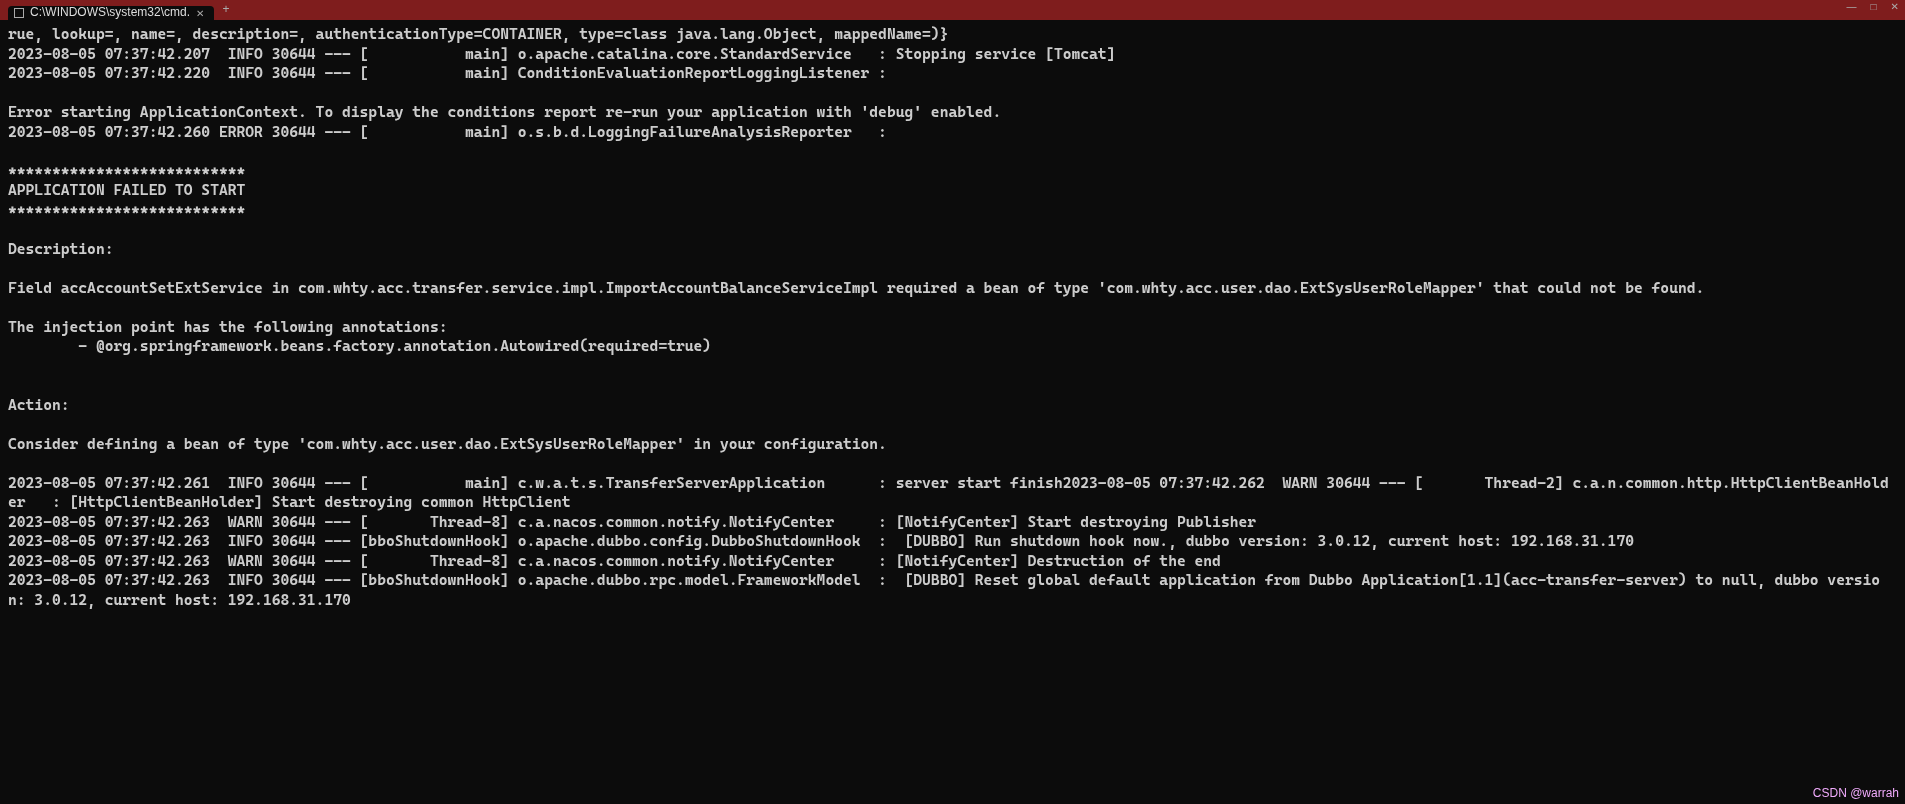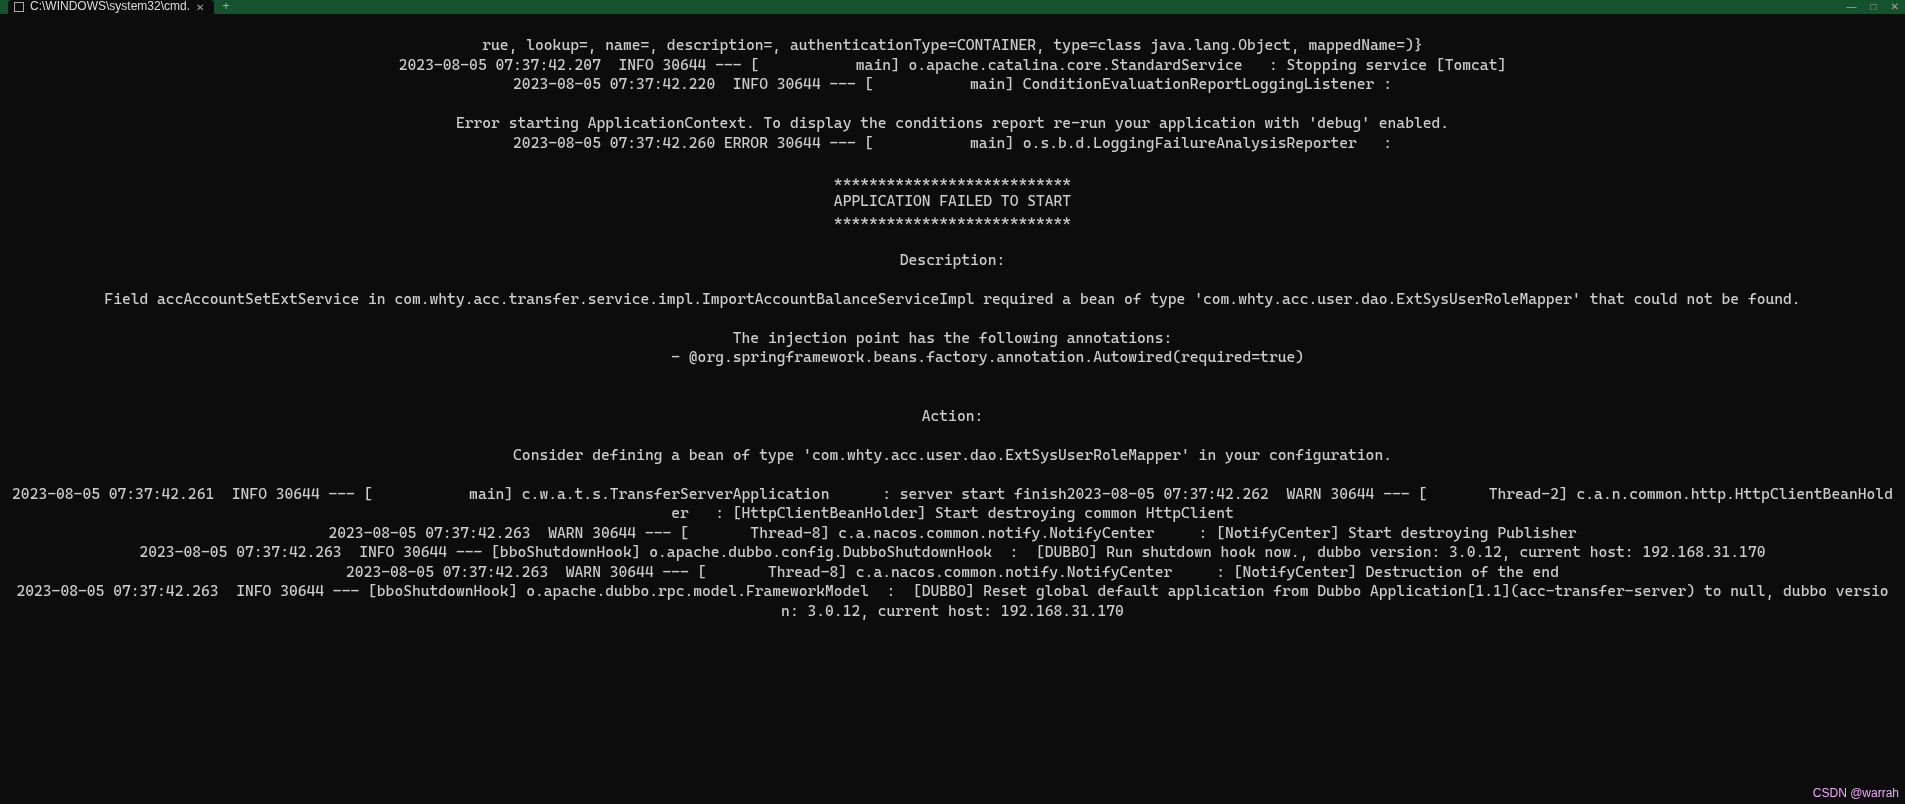--- a/index.html
+++ b/index.html
@@ -6,22 +6,22 @@
     html, body { width: 100%; height: 100%; }
     body {
       background: #0c0c0c;
       color: #cccccc;
       font-family: "Cascadia Mono", "Consolas", "Courier New", monospace;
       font-size: 15px;
       line-height: 1.3;
       overflow: hidden;
     }
     .titlebar {
-      background: #14532d;
-      height: 14px;
+      background: #7f1d1d;
+      height: 20px;
       display: flex;
       align-items: flex-end;
       padding-left: 8px;
       color: #ccc;
       font-family: "Segoe UI", sans-serif;
       font-size: 12px;
       position: relative;
     }
     .tab {
       background: #0c0c0c;
@@ -56,26 +56,25 @@
     .win-controls {
       position: absolute;
       right: 6px;
       top: 0;
       display: flex;
       gap: 14px;
       color: #aaa;
       font-size: 10px;
     }
     .terminal {
-      padding: 22px 8px 2px 8px;
+      padding: 5px 8px 2px 8px;
       white-space: pre-wrap;
       word-break: break-all;
-      font-weight: 400;
+      font-weight: 700;
       letter-spacing: 0;
-      text-align: center;
     }
     .watermark {
       position: fixed;
       right: 6px;
       bottom: 2px;
       color: #f0abfc;
       font-family: "Segoe UI", Arial, sans-serif;
       font-size: 12px;
     }
   </style>

